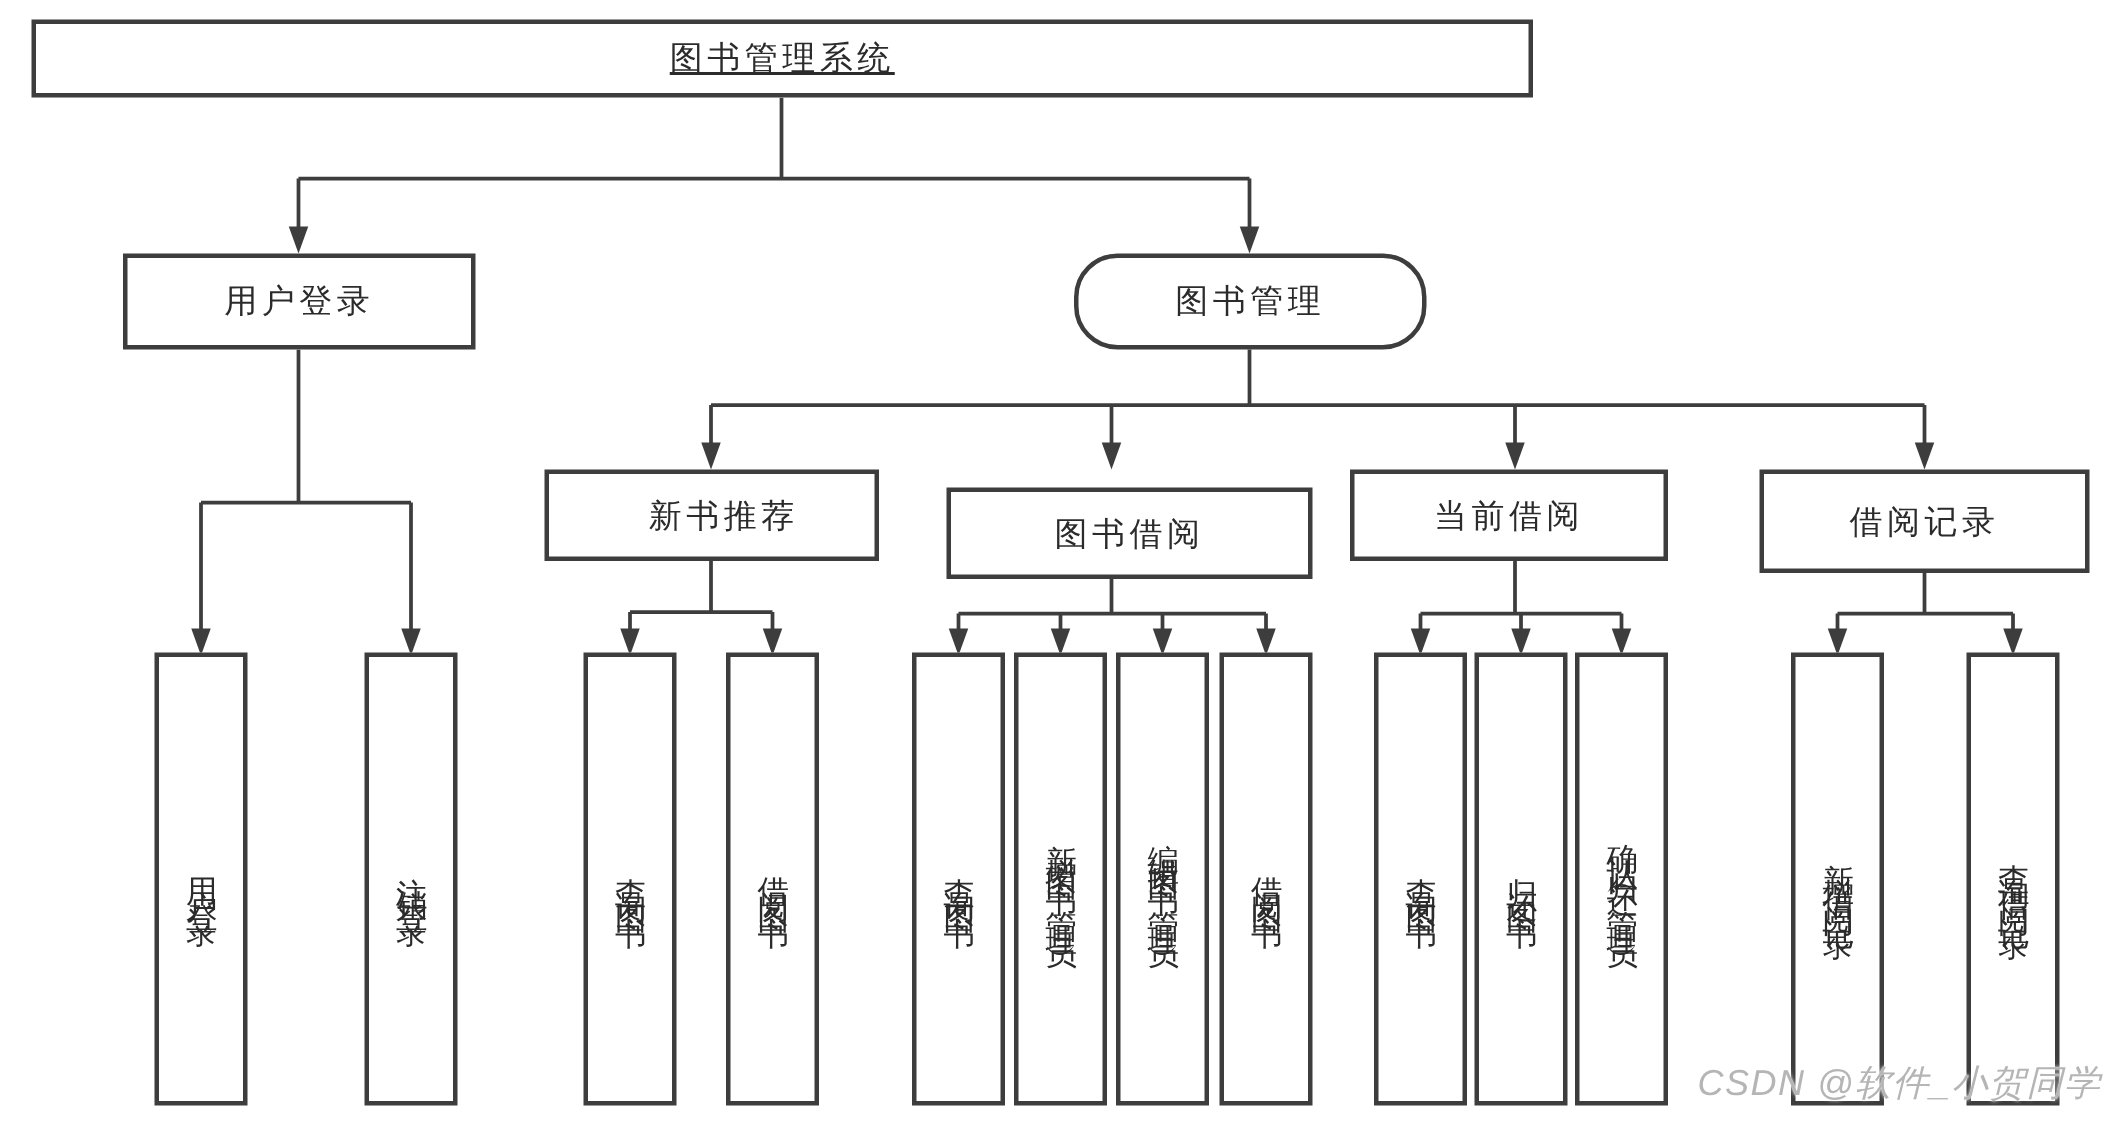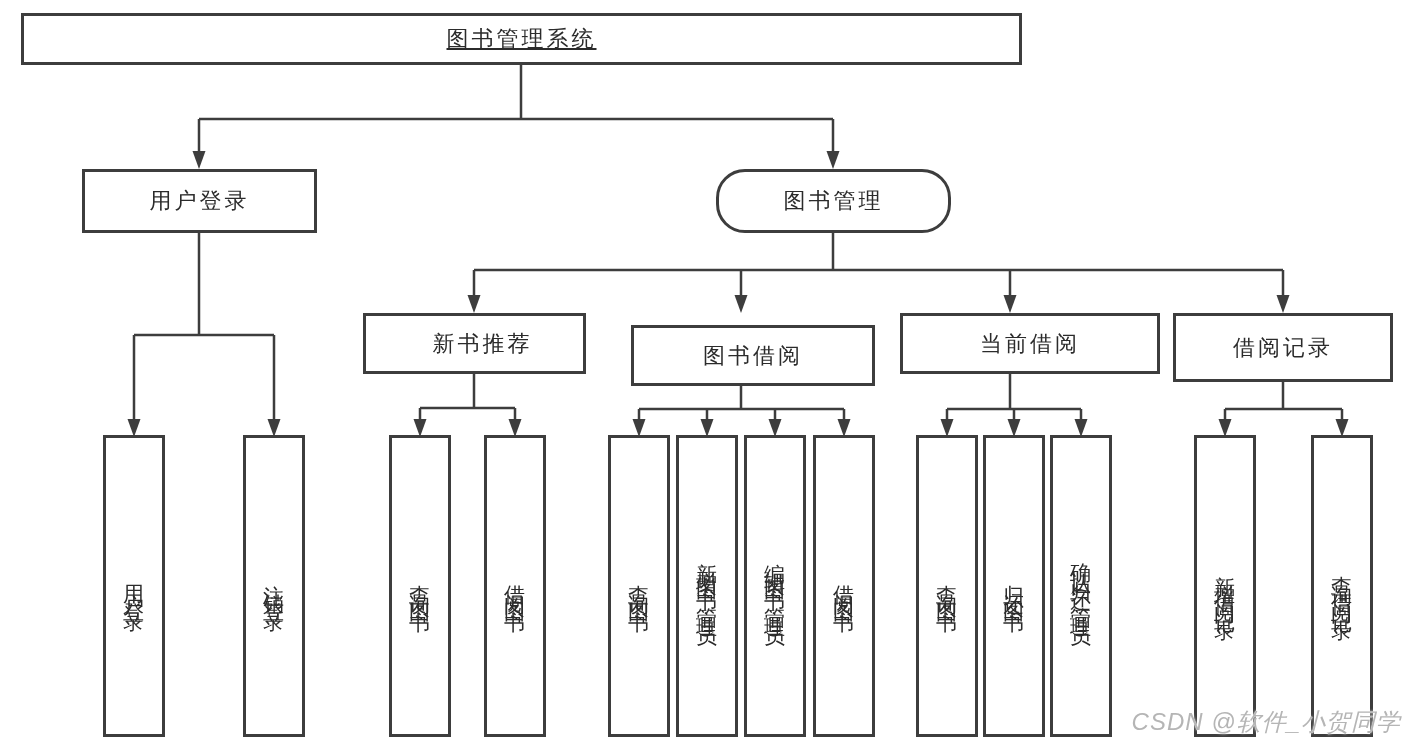--- a/index.html
+++ b/index.html
@@ -97,21 +97,21 @@
     </g>
   </svg>
 
   <div class="box" style="left:21px; top:13px; width:1001px; height:52px;text-decoration:underline;">图书管理系统</div>
 
   <div class="box" style="left:82px; top:169px; width:235px; height:64px;">用户登录</div>
   <div class="box" style="left:716px; top:169px; width:235px; height:64px;border-radius:29px;">图书管理</div>
 
   <div class="box" style="left:363px; top:313px; width:223px; height:61px;padding-left:16px;">新书推荐</div>
   <div class="box" style="left:631px; top:313px; width:244px; height:61px;margin-top:12px;">图书借阅</div>
-  <div class="box" style="left:900px; top:313px; width:260px; height:61px;">当前借阅</div>
+  <div class="box" style="left:900px; top:313px; width:212px; height:61px;">当前借阅</div>
   <div class="box" style="left:1173px; top:313px; width:220px; height:69px;">借阅记录</div>
 
   <div class="leaf" style="left:103px; top:435px; width:62px; height:302px;">
     <span>用户登录</span>
   </div>
   <div class="leaf" style="left:243px; top:435px; width:62px; height:302px;">
     <span>注销登录</span>
   </div>
 
   <div class="leaf" style="left:389px; top:435px; width:62px; height:302px;">

